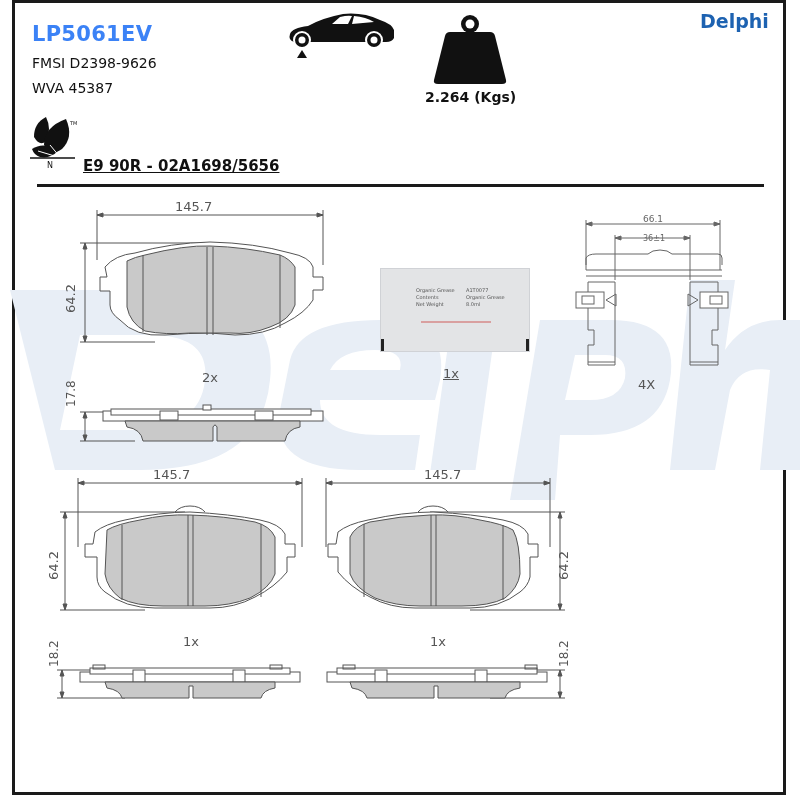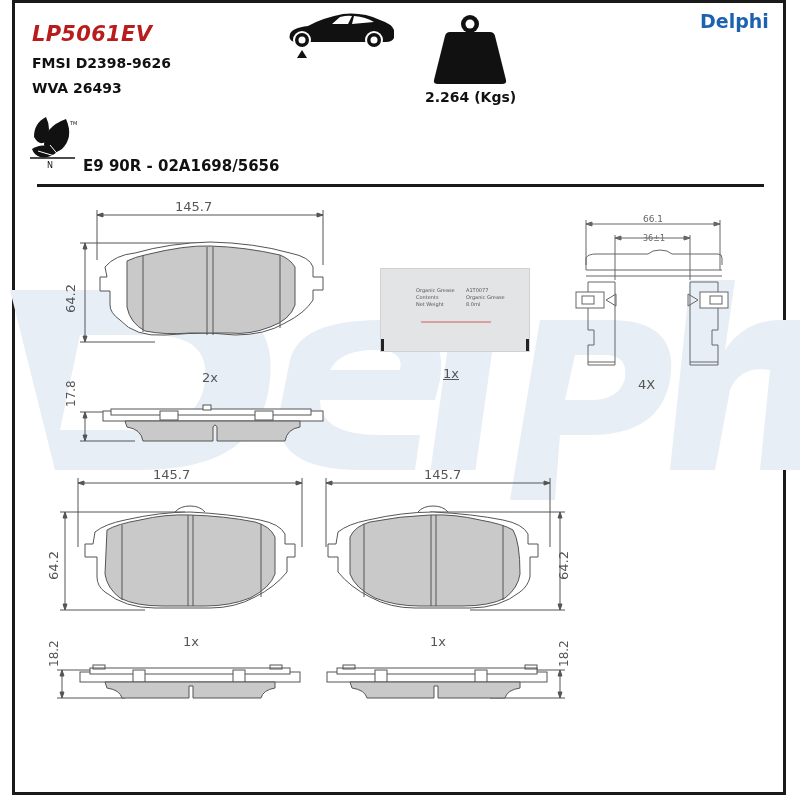--- a/index.html
+++ b/index.html
@@ -1,24 +1,24 @@
 <!DOCTYPE html>
 <html><head>
   <meta charset="utf-8">
   <style>
     html, body { margin:0; padding:0; background:#ffffff; }
     body { width:800px; height:800px; position:relative; overflow:hidden; font-family:"DejaVu Sans", sans-serif; }
     .frame { position:absolute; left:12px; top:0; width:774px; height:795px; border:3px solid #1a1a1a; border-top-width:3px; box-sizing:border-box; background:#fff; }
     .watermark { position:absolute; left:0; top:260px; width:800px; height:240px; pointer-events:none; }
     .abs { position:absolute; }
-    .title { left:32px; top:22px; font-size:21px; font-weight:bold; color:#b91c1c; letter-spacing:0.3px;font-style:italic; }
-    .sub { font-size:14px; font-weight:bold; color:#111; }
+    .title { left:32px; top:22px; font-size:21px; font-weight:bold; color:#3b82f6; letter-spacing:0.3px; }
+    .sub { font-size:14px; font-weight:normal; color:#111; }
     .fmsi { left:32px; top:55px; }
     .wva { left:32px; top:80px; }
-    .ecode { left:83px; top:157px; font-size:15px; font-weight:bold; color:#111; }
+    .ecode { left:83px; top:157px; font-size:15px; font-weight:bold; color:#111;text-decoration:underline; }
     .weight { left:425px; top:89px; font-size:14px; font-weight:bold; color:#111;text-align:right; }
     .brand { left:700px; top:10px; font-size:19px; font-weight:bold; color:#1d62b1; }
     .rule { left:37px; top:184px; width:727px; height:3px; background:#1a1a1a; }
     .dimtxt { font-family:"DejaVu Sans", sans-serif; font-size:13px; color:#555; font-weight:normal; }
     .qty { font-size:13px; color:#555; }
     svg { position:absolute; }
   </style>
 </head>
 <body>
 
@@ -29,21 +29,21 @@
     <path d="M10 30 H150 Q280 30 270 120 Q262 210 140 210 H55 Z M80 75 L60 170 H130 Q200 170 205 120 Q210 75 150 75 Z" fill-rule="evenodd"></path>
     <path d="M290 100 Q300 60 380 60 Q450 60 440 120 L435 140 H320 Q320 175 380 175 H420 L415 210 H360 Q270 210 280 150 Z M330 110 H400 Q405 90 375 90 Q340 90 330 110 Z" fill-rule="evenodd"></path>
     <rect x="460" y="20" width="45" height="190" transform="skewX(-8)"></rect>
     <path d="M540 60 H610 Q680 60 670 120 Q660 175 590 175 H560 L555 240 H510 Z M575 95 L565 140 H590 Q620 140 625 118 Q628 95 605 95 Z" fill-rule="evenodd"></path>
     <path d="M690 20 H735 L725 90 Q745 60 780 60 L800 60 V210 H760 L770 110 Q740 105 730 130 L715 210 H670 Z"></path>
   </g>
 </svg>
 
 <div class="abs title">LP5061EV</div>
 <div class="abs sub fmsi">FMSI D2398-9626</div>
-<div class="abs sub wva">WVA 26493</div>
+<div class="abs sub wva">WVA 45387</div>
 <div class="abs ecode">E9 90R - 02A1698/5656</div>
 <div class="abs weight">2.264 (Kgs)</div>
 <div class="abs brand">Delphi</div>
 <div class="abs rule"></div>
 
 <svg style="left:30px;top:115px" width="50" height="55" viewBox="0 0 50 55">
   <path d="M4 22 Q4 8 16 2 Q22 14 16 26 Q10 32 4 22 Z" fill="#111"></path>
   <path d="M14 30 Q14 12 36 4 Q44 22 32 34 Q22 42 14 30 Z" fill="#111"></path>
   <path d="M2 34 Q14 26 28 36 Q20 44 10 42 Q4 40 2 34 Z" fill="#111"></path>
   <path d="M8 36 L28 42 M20 30 L30 42" stroke="#fff" stroke-width="1"></path>

